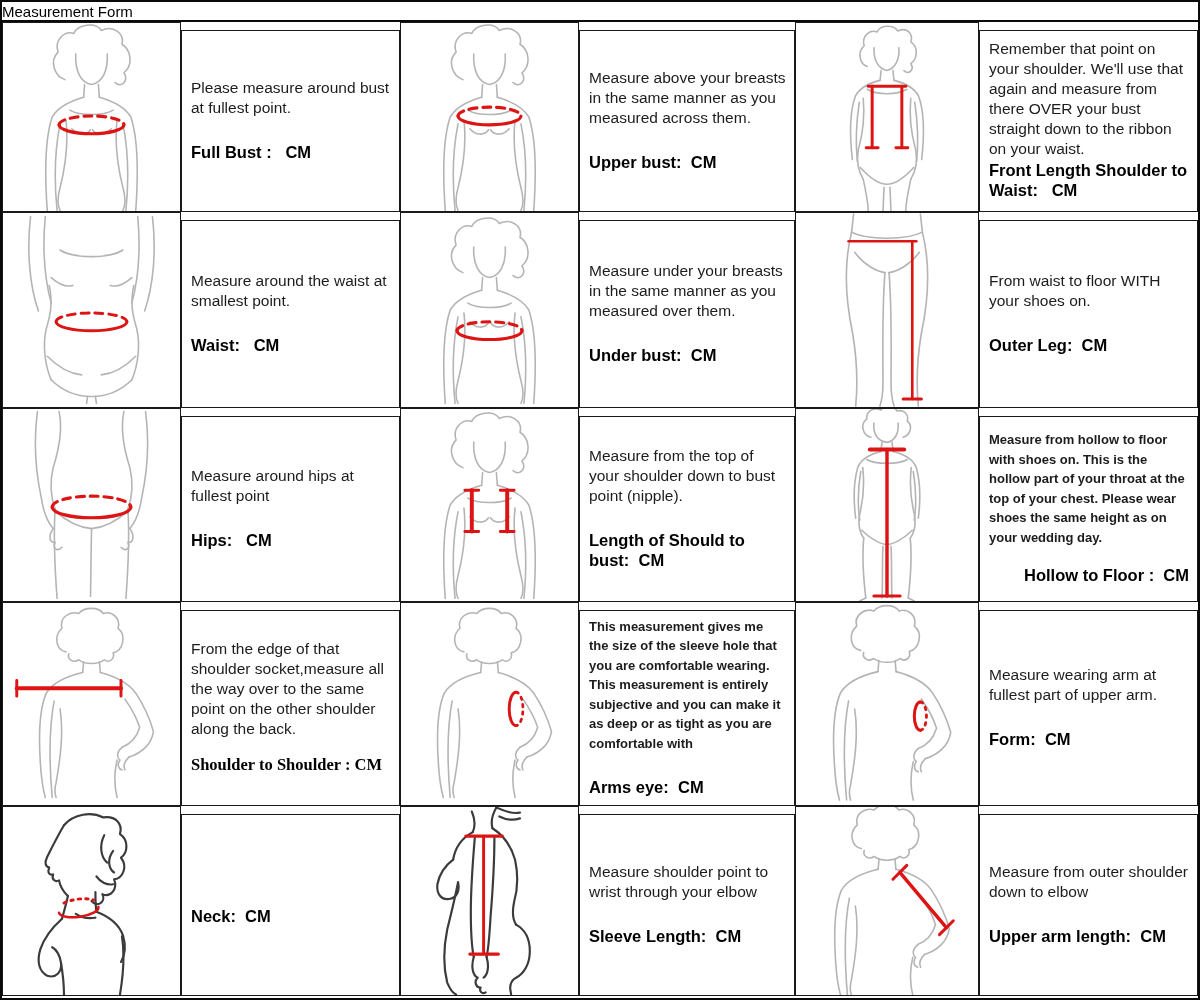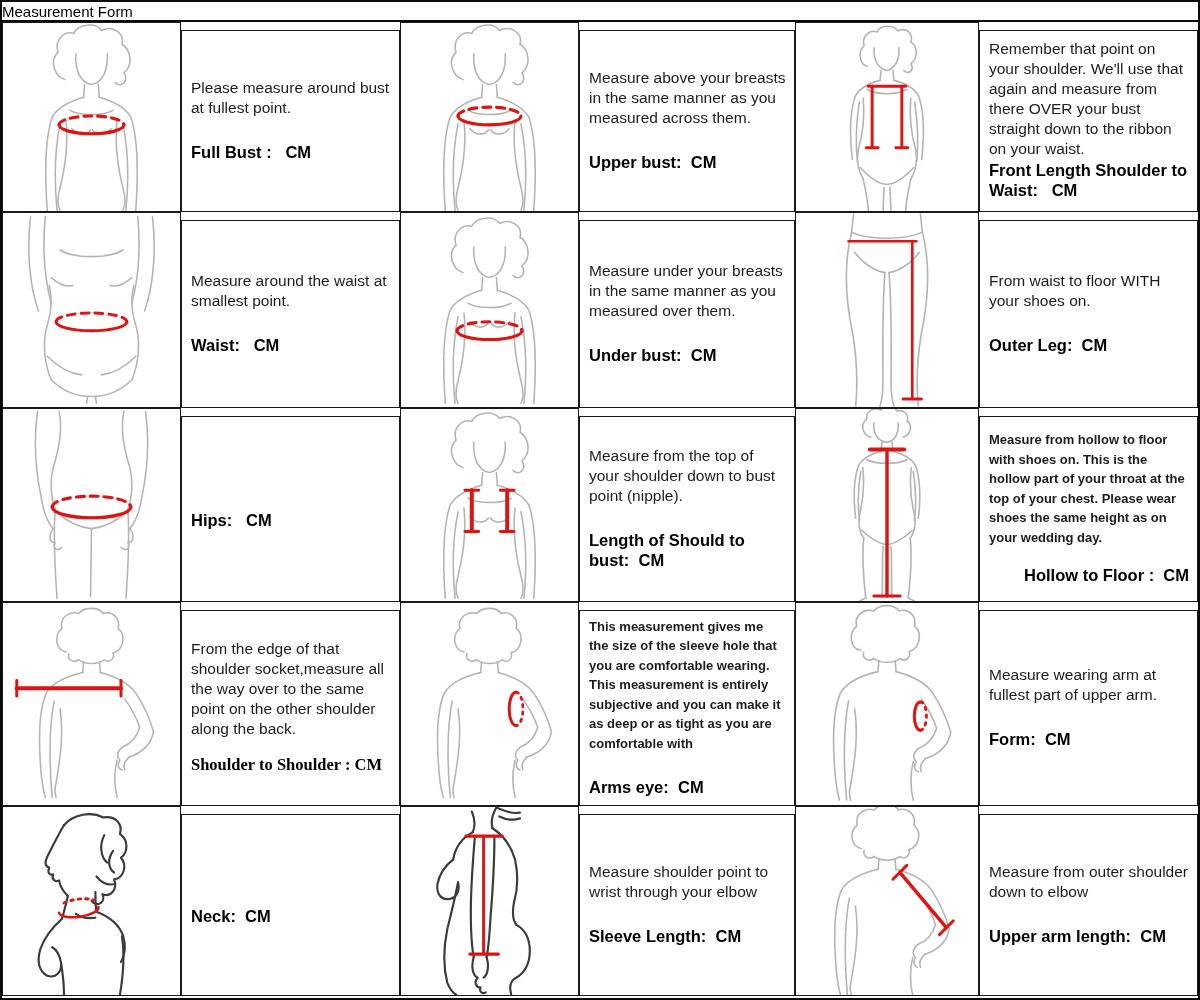--- a/index.html
+++ b/index.html
@@ -168,20 +168,21 @@
           <path d="M51,119 C46,126 47,134 53,133 C50,139 55,143 60,138 M129,119 C134,126 133,134 127,133 C130,139 125,143 120,138"></path>
           <path d="M53,101 C66,113 79,118 90,119 M127,101 C114,113 101,118 90,119"></path>
           <path d="M90,119 L89,188"></path>
           <path d="M53,99 C51,130 53,163 55,190"></path>
           <path d="M127,99 C129,130 127,163 125,190"></path>
           <path class="red" style="stroke-width:3.2" d="M50,97 A40,11 0 0 0 130,97"></path>
           <path class="red dash" style="stroke-width:3.2" d="M50,97 A40,11 0 0 1 130,97"></path>
         </svg>
       </div>
       <div class="cell text-cell tr2 tc0">
+        <div class="desc">Measure around hips at fullest point</div>
         <div class="label">Hips:   CM</div>
       </div>
       <div class="cell fig-cell">
         <svg viewBox="0 0 180 190" preserveAspectRatio="xMidYMid meet">
           <path d="M63,57 C52,53 47,38 56,29 C52,17 62,7 72,10 C76,1 94,-2 100,7 C112,1 124,10 121,21 C131,27 132,43 123,50 C128,58 121,66 114,60"></path>
           <path d="M74,31 C73,48 79,60 90,62 C101,60 107,48 106,31"></path>
           <path d="M83,62 L82,75 M97,62 L98,75"></path>
           <path d="M82,75 C68,79 56,85 50,95 C44,113 42,148 45,190"></path>
           <path d="M98,75 C112,79 124,85 130,95 C136,113 138,148 135,190"></path>
           <path d="M58,102 C53,127 52,160 55,190"></path>

